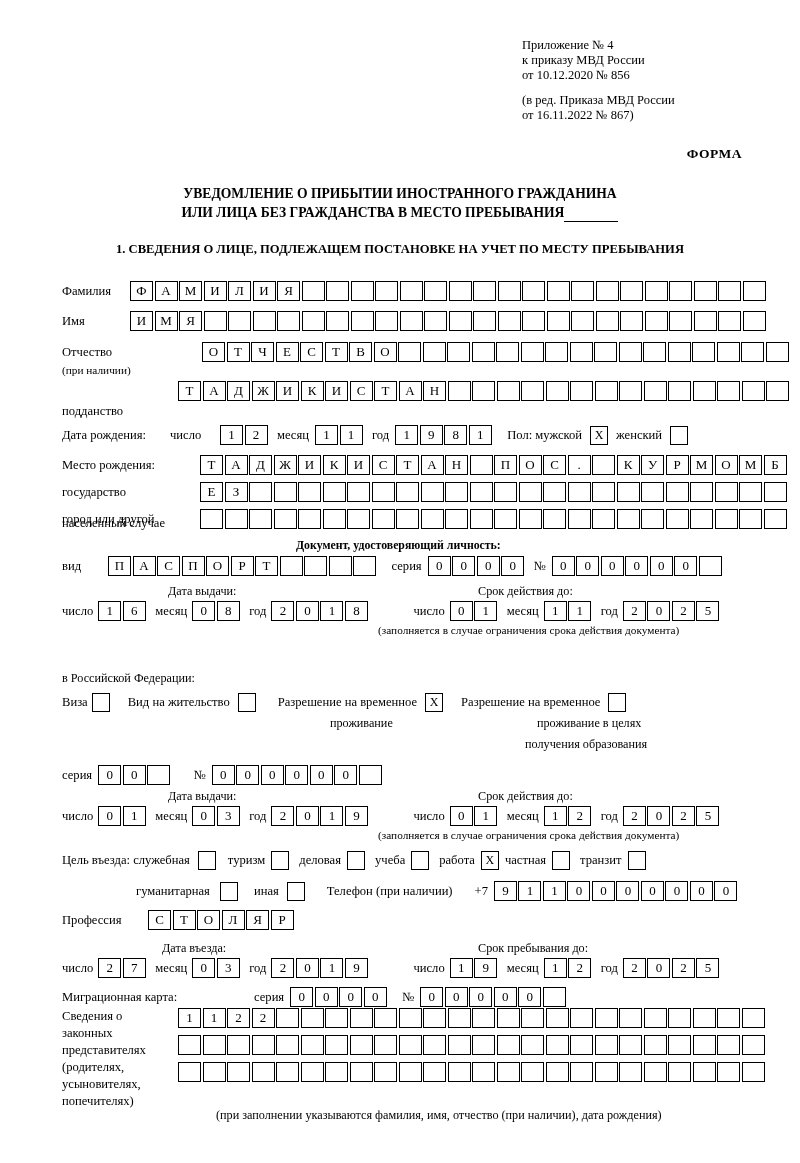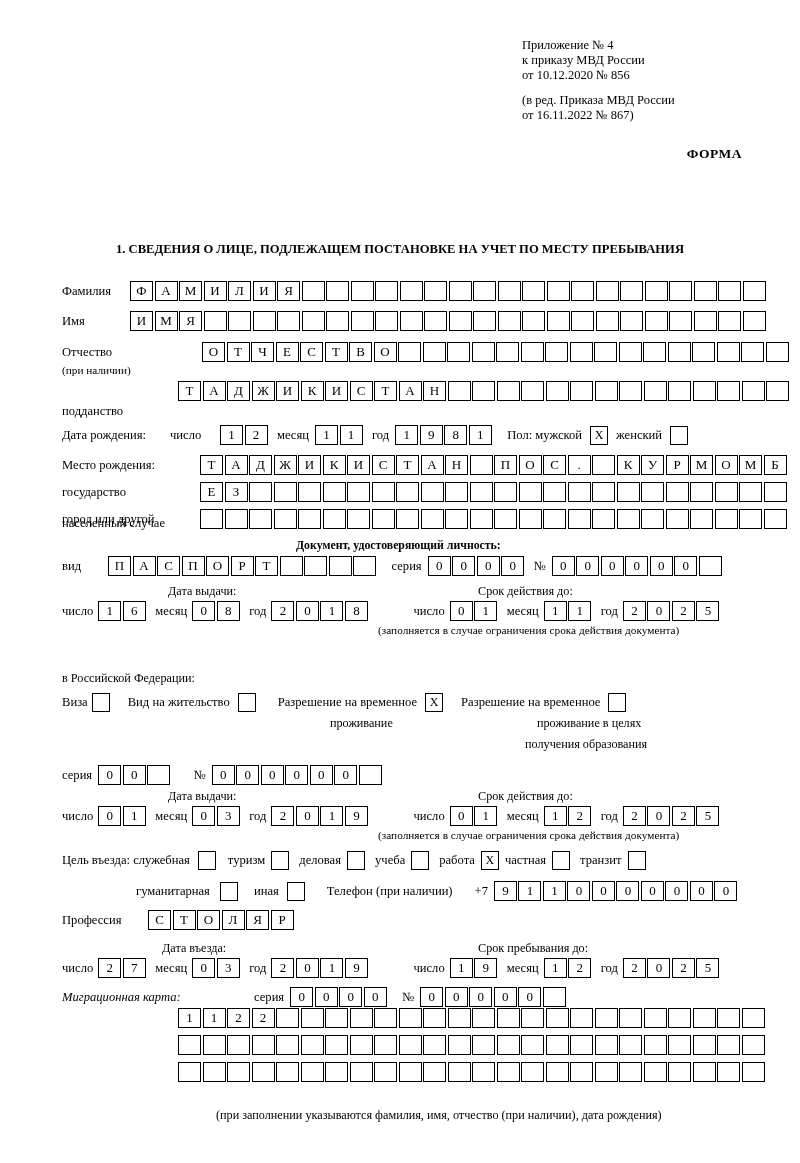--- a/index.html
+++ b/index.html
@@ -107,20 +107,24 @@
   <div class="hdr">
     <div>Приложение № 4</div>
     <div>к приказу МВД России</div>
     <div>от 10.12.2020 № 856</div>
     <div class="grp2">(в ред. Приказа МВД России</div>
     <div>от 16.11.2022 № 867)</div>
   </div>
 
   <div class="forma">ФОРМА</div>
 
+  <div class="title">
+    <div>УВЕДОМЛЕНИЕ О ПРИБЫТИИ ИНОСТРАННОГО ГРАЖДАНИНА</div>
+    <span>ИЛИ ЛИЦА БЕЗ ГРАЖДАНСТВА В МЕСТО ПРЕБЫВАНИЯ</span><span class="u"></span>
+  </div>
 
   <div class="sect1">1. СВЕДЕНИЯ О ЛИЦЕ, ПОДЛЕЖАЩЕМ ПОСТАНОВКЕ НА УЧЕТ ПО МЕСТУ ПРЕБЫВАНИЯ</div>
 
   <div class="row" style="top:281px; left:62px;">
     <span class="lbl" style="width:68px;">Фамилия</span>
     <span class="cells" id="surname-cells">
         <span class="cell">Ф</span>
         <span class="cell">А</span>
         <span class="cell">М</span>
         <span class="cell">И</span>
@@ -597,39 +601,47 @@
     <span class="lbl gapl" style="margin-right:5px;">год</span>
     <span class="cells" id="stay-year">
         <span class="cell">2</span>
         <span class="cell">0</span>
         <span class="cell">2</span>
         <span class="cell">5</span>
       </span>
   </div>
 
   <div class="row" style="top:987px; left:62px;">
-    <span class="lbl" style="width:192px;font-style:italic;">Миграционная карта:</span>
+    <span class="lbl" style="width:192px;">Миграционная карта:</span>
     <span class="lbl" style="margin-right:6px;">серия</span>
     <span class="cells" id="mc-series">
         <span class="cell">0</span>
         <span class="cell">0</span>
         <span class="cell">0</span>
         <span class="cell">0</span>
       </span>
     <span class="lbl" style="margin-left:14px; margin-right:6px;">№</span>
     <span class="cells" id="mc-number">
         <span class="cell">0</span>
         <span class="cell">0</span>
         <span class="cell">0</span>
         <span class="cell">0</span>
         <span class="cell">0</span>
         <span class="cell"></span>
       </span>
   </div>
 
+  <div class="note lh" style="top:1008px; left:62px; font-size:12.6px; width:130px;">
+    <div>Сведения о</div>
+    <div>законных</div>
+    <div>представителях</div>
+    <div>(родителях,</div>
+    <div>усыновителях,</div>
+    <div>попечителях)</div>
+  </div>
 
   <div class="row" style="top:1008px; left:178px;">
     <span class="cells" id="lr-row1">
         <span class="cell">1</span>
         <span class="cell">1</span>
         <span class="cell">2</span>
         <span class="cell">2</span>
         <span class="cell"></span>
         <span class="cell"></span>
         <span class="cell"></span>

